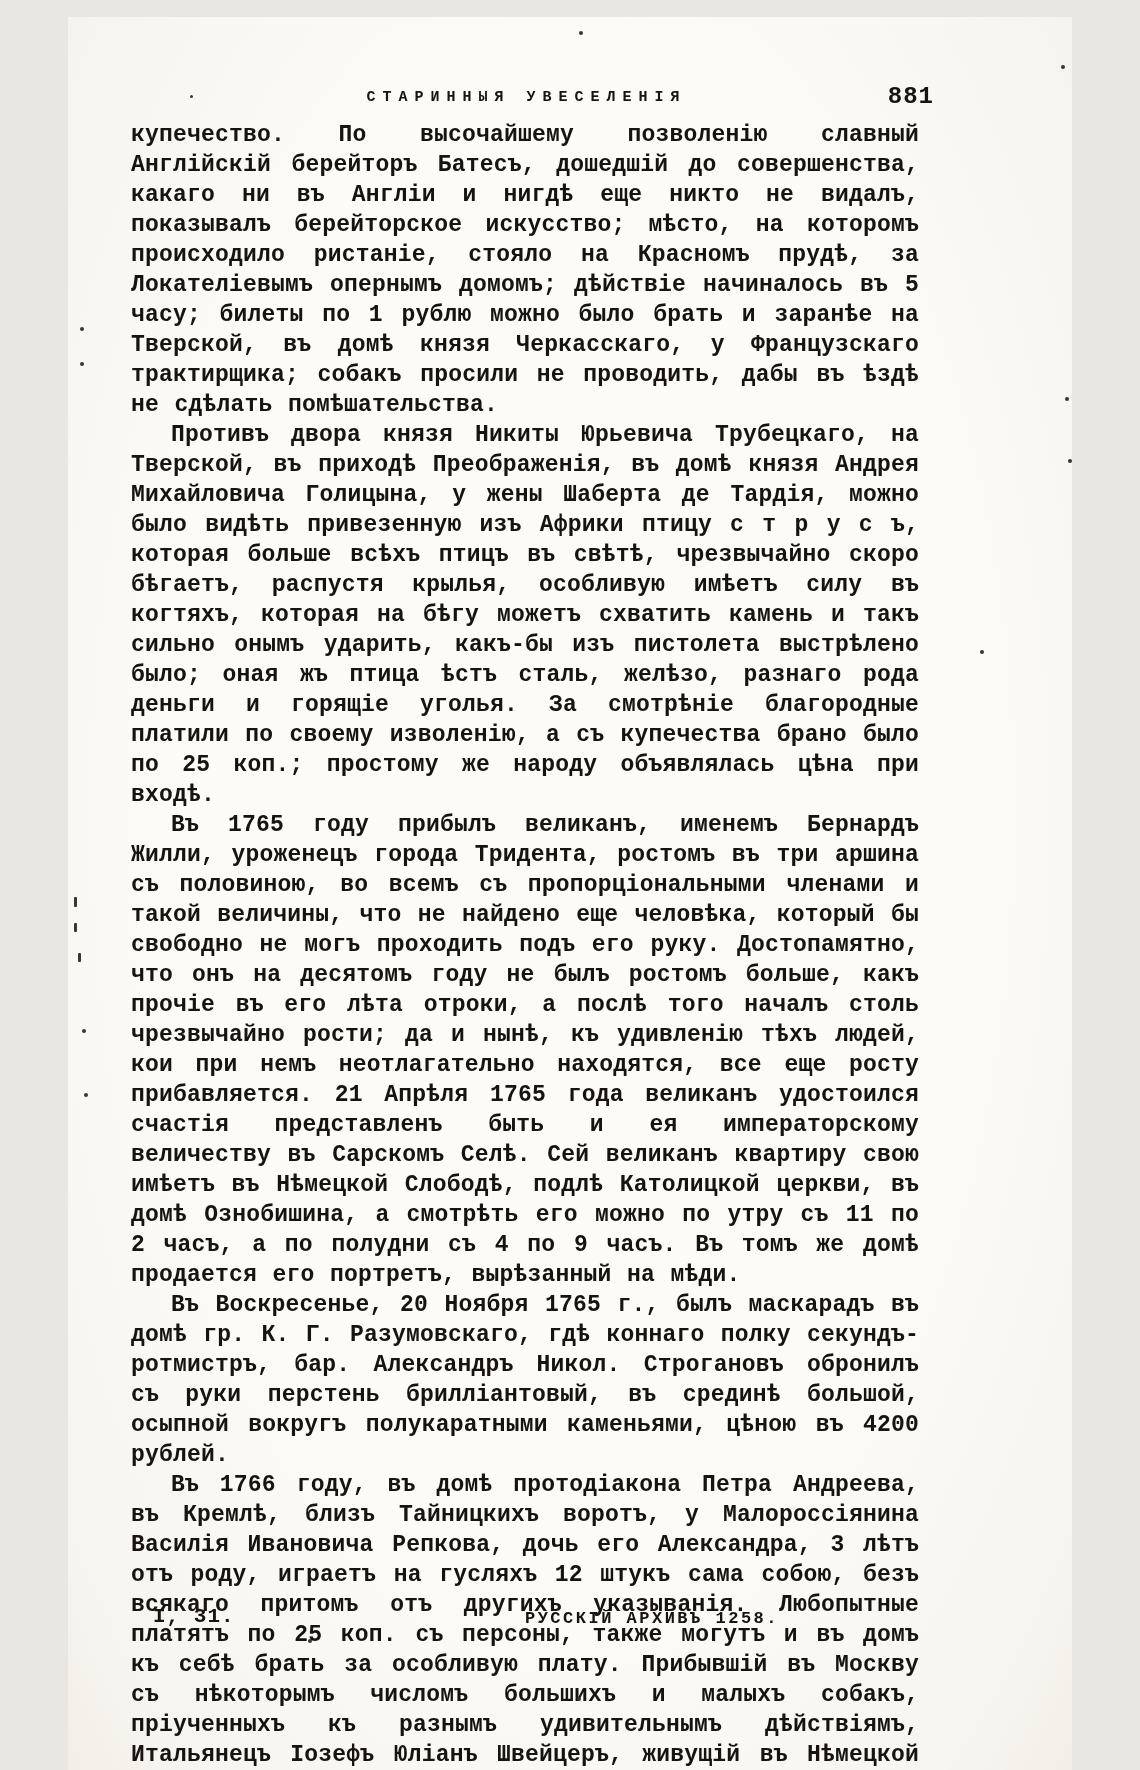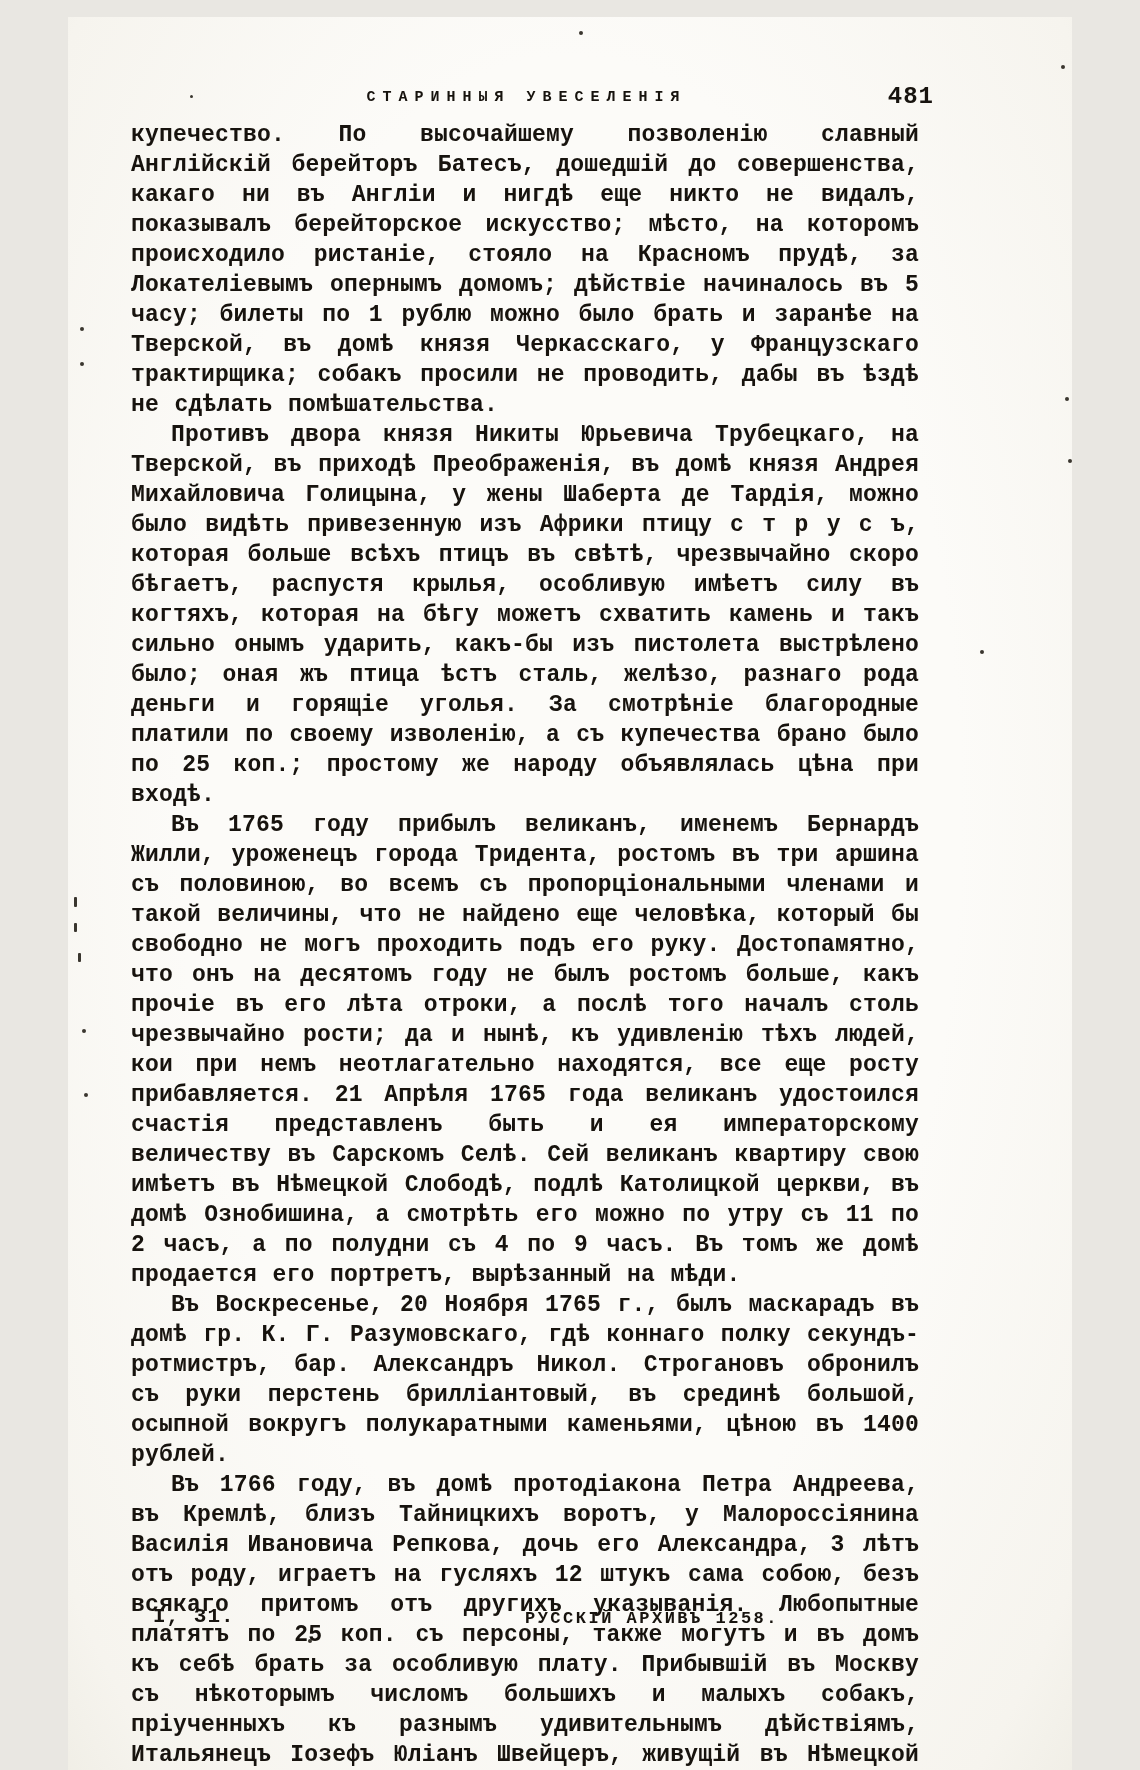--- a/index.html
+++ b/index.html
@@ -59,28 +59,28 @@
   }
   .tick { border-radius: 1px; }
 </style>
 </head>
 <body>
 
 <div class="page">
 
   <div class="page-header">
     <div class="running-title">СТАРИННЫЯ УВЕСЕЛЕНІЯ</div>
-    <div class="page-number">481</div>
+    <div class="page-number">881</div>
   </div>
 
   <div class="text-block">
     <p class="para continuation">купечество. По высочайшему позволенію славный Англійскій берейторъ Батесъ, дошедшій до совершенства, какаго ни въ Англіи и нигдѣ еще никто не видалъ, показывалъ берейторское искусство; мѣсто, на которомъ происходило ристаніе, стояло на Красномъ прудѣ, за Локателіевымъ опернымъ домомъ; дѣйствіе начиналось въ 5 часу; билеты по 1 рублю можно было брать и заранѣе на Тверской, въ домѣ князя Черкасскаго, у Французскаго трактирщика; собакъ просили не проводить, дабы въ ѣздѣ не сдѣлать помѣшательства.</p>
     <p class="para">Противъ двора князя Никиты Юрьевича Трубецкаго, на Тверской, въ приходѣ Преображенія, въ домѣ князя Андрея Михайловича Голицына, у жены Шаберта де Тардія, можно было видѣть привезенную изъ Африки птицу с т р у с ъ, которая больше всѣхъ птицъ въ свѣтѣ, чрезвычайно скоро бѣгаетъ, распустя крылья, особливую имѣетъ силу въ когтяхъ, которая на бѣгу можетъ схватить камень и такъ сильно онымъ ударить, какъ-бы изъ пистолета выстрѣлено было; оная жъ птица ѣстъ сталь, желѣзо, разнаго рода деньги и горящіе уголья. За смотрѣніе благородные платили по своему изволенію, а съ купечества брано было по 25 коп.; простому же народу объявлялась цѣна при входѣ.</p>
     <p class="para">Въ 1765 году прибылъ великанъ, именемъ Бернардъ Жилли, уроженецъ города Тридента, ростомъ въ три аршина съ половиною, во всемъ съ пропорціональными членами и такой величины, что не найдено еще человѣка, который бы свободно не могъ проходить подъ его руку. Достопамятно, что онъ на десятомъ году не былъ ростомъ больше, какъ прочіе въ его лѣта отроки, а послѣ того началъ столь чрезвычайно рости; да и нынѣ, къ удивленію тѣхъ людей, кои при немъ неотлагательно находятся, все еще росту прибавляется. 21 Апрѣля 1765 года великанъ удостоился счастія представленъ быть и ея императорскому величеству въ Сарскомъ Селѣ. Сей великанъ квартиру свою имѣетъ въ Нѣмецкой Слободѣ, подлѣ Католицкой церкви, въ домѣ Ознобишина, а смотрѣть его можно по утру съ 11 по 2 часъ, а по полудни съ 4 по 9 часъ. Въ томъ же домѣ продается его портретъ, вырѣзанный на мѣди.</p>
-    <p class="para">Въ Воскресенье, 20 Ноября 1765 г., былъ маскарадъ въ домѣ гр. К. Г. Разумовскаго, гдѣ коннаго полку секундъ-ротмистръ, бар. Александръ Никол. Строгановъ обронилъ съ руки перстень брилліантовый, въ срединѣ большой, осыпной вокругъ полукаратными каменьями, цѣною въ 1400 рублей.</p>
+    <p class="para">Въ Воскресенье, 20 Ноября 1765 г., былъ маскарадъ въ домѣ гр. К. Г. Разумовскаго, гдѣ коннаго полку секундъ-ротмистръ, бар. Александръ Никол. Строгановъ обронилъ съ руки перстень брилліантовый, въ срединѣ большой, осыпной вокругъ полукаратными каменьями, цѣною въ 4200 рублей.</p>
     <p class="para">Въ 1766 году, въ домѣ протодіакона Петра Андреева, въ Кремлѣ, близъ Тайницкихъ воротъ, у Малороссіянина Василія Ивановича Репкова, дочь его Александра, 3 лѣтъ отъ роду, играетъ на гусляхъ 12 штукъ сама собою, безъ всякаго притомъ отъ другихъ указыванія. Любопытные платятъ по 25 коп. съ персоны, также могутъ и въ домъ къ себѣ брать за особливую плату. Прибывшій въ Москву съ нѣкоторымъ числомъ большихъ и малыхъ собакъ, пріученныхъ къ разнымъ удивительнымъ дѣйствіямъ, Итальянецъ Іозефъ Юліанъ Швейцеръ, живущій въ Нѣмецкой Слободѣ, въ домѣ графа Скавронскаго, любопытствующимъ персонамъ повсядневно, кромѣ Воскресенія и Четверга, показывалъ собакъ разныя куріозныя дѣйствія; за смотрѣніе по рублю.</p>
     <p class="para">Въ 1767 году на Покровскихъ катальныхъ горахъ были увеселительныя забавы, на круглыхъ и веревочныхъ качеляхъ, каруселяхъ, качальной и сваичной фортуны; при горахъ въ трактирѣ было кушанье, чай, кофе, шоколадъ, Гданская и Французская водки, виноградныя питья, полпива и меды. Господинъ Тезіе, бывшій королевскій Французскій механикъ, изобрѣлъ новую машину, посредствомъ которой онъ показывалъ любопытства достойныя вещи,</p>
   </div>
 
   <div class="page-footer">
     <span class="signature">I, 31.</span>
     <span class="imprint">РУССКІЙ АРХИВЪ 1258.</span>
   </div>
 
   <div class="speck" style="left:511px; top:14px; width:4px; height:4px;"></div>

